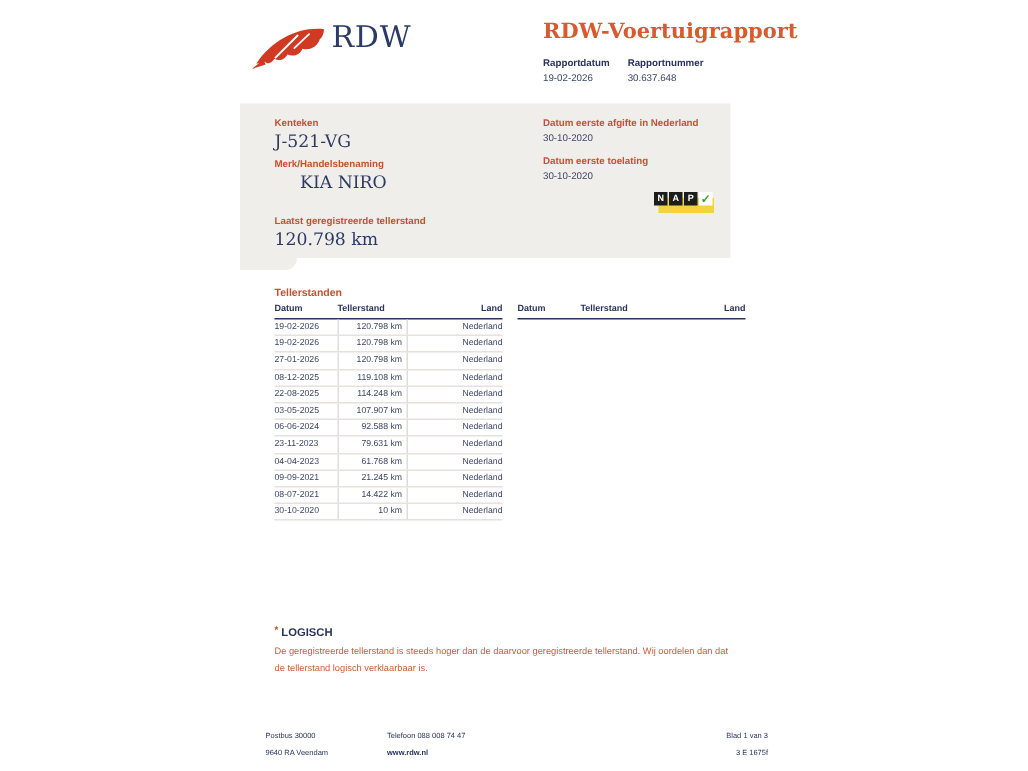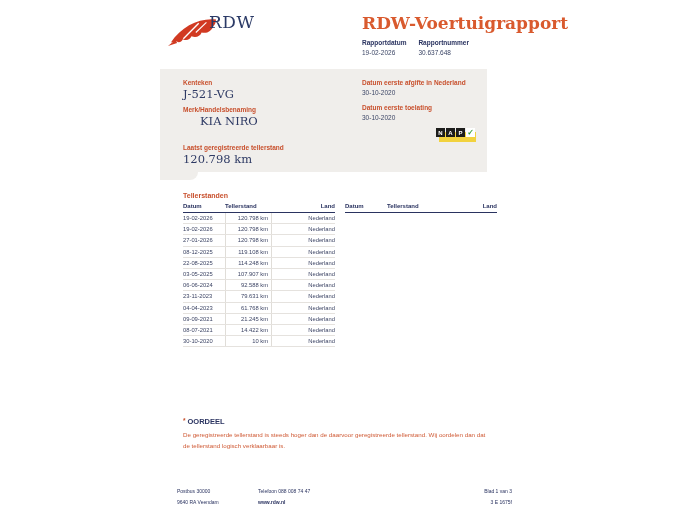--- a/index.html
+++ b/index.html
@@ -1,24 +1,24 @@
 <!DOCTYPE html>
 <html><head>
 <meta charset="utf-8">
 <style>
   html,body{margin:0;padding:0;background:#ffffff;}
   .page{position:relative;width:685px;height:514px;background:#ffffff;overflow:hidden;
         font-family:"Liberation Sans",sans-serif;color:#2a3360;}
 
   
   .logo-icon{position:absolute;left:167px;top:17px;width:50px;height:30px;}
-  .logo-text{position:absolute;left:209px;top:12px;font-family:"DejaVu Serif",serif;
-             font-size:17px;color:#2b3a66;letter-spacing:.5px;}
+  .logo-text{position:absolute;left:221px;top:12px;font-family:"DejaVu Serif",serif;
+             font-size:20px;color:#2b3a66;letter-spacing:.5px;}
   .doc-title{position:absolute;left:362px;top:13px;font-family:"DejaVu Serif",serif;
-             font-size:17px;font-weight:600;color:#d95a2e;}
+             font-size:14px;font-weight:600;color:#d95a2e;}
   .meta{position:absolute;left:362px;top:39px;display:flex;gap:12px;}
   .meta .lbl{font-size:6.5px;font-weight:bold;color:#2a3360;}
   .meta .val{font-size:6.5px;color:#3c4666;margin-top:3px;}
 
   
   .info-box{position:absolute;left:160px;top:69px;width:327px;height:103px;background:#f0eeeb;}
   .info-tab{position:absolute;left:160px;top:172px;width:38px;height:8px;background:#f0eeeb;
             border-radius:0 0 9px 0;}
   .info-box .olbl{position:absolute;font-size:6.5px;font-weight:bold;color:#c8502d;}
   .info-box .big-val{position:absolute;font-family:"DejaVu Serif",serif;font-size:11.5px;color:#2e3a64;}
@@ -201,21 +201,21 @@
 
   <div class="tbl tbl-right">
     <div class="tbl-head">
       <span class="c-date">Datum</span>
       <span class="c-km">Tellerstand</span>
       <span class="c-land">Land</span>
     </div>
   </div>
 
   <div class="footnote-title">
-    <span class="ast">*</span><span>OORDEEL</span>
+    <span class="ast">*</span><span>LOGISCH</span>
   </div>
   <div class="footnote-text">De geregistreerde tellerstand is steeds hoger dan de daarvoor geregistreerde tellerstand. Wij oordelen dan dat de tellerstand logisch verklaarbaar is.</div>
 
   <div class="footer-col f1">
     <div>Postbus 30000</div>
     <div>9640 RA Veendam</div>
   </div>
   <div class="footer-col f2">
     <div>Telefoon 088 008 74 47</div>
     <div class="site">www.rdw.nl</div>

